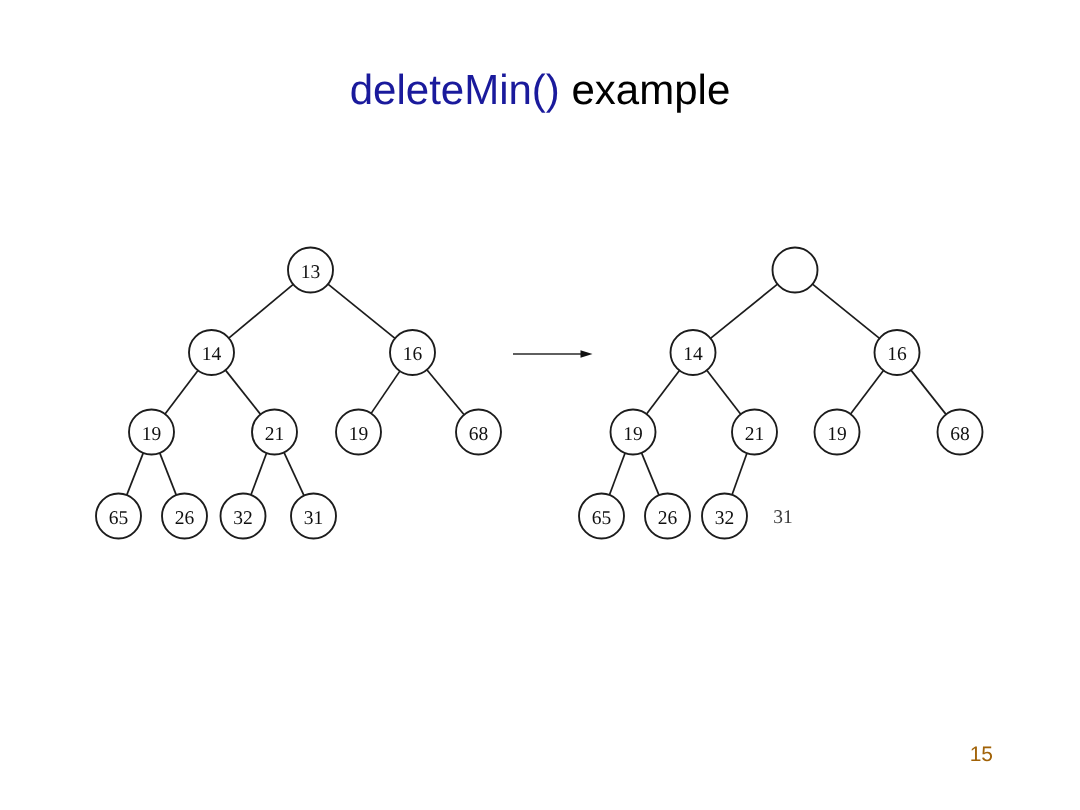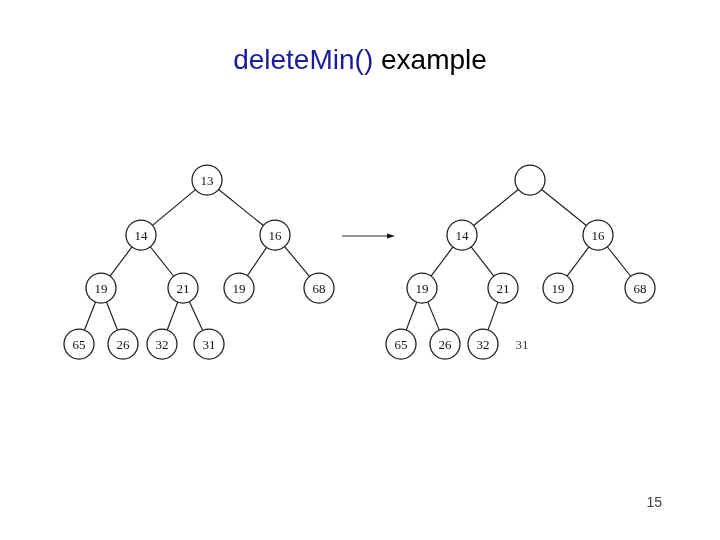--- a/index.html
+++ b/index.html
@@ -76,21 +76,21 @@
   .arrow-head {
     fill: #121212;
   }
   
   #page-number {
     position: absolute;
     right: 58px;
     top: 494px;
     font-family: "Liberation Sans", sans-serif;
     font-size: 14px;
-    color: #404040;
+    color: #a16207;
     text-align: left;
   }
 </style>
 </head>
 <body>
 
 <div id="slide">
 
   <div id="slide-title">
     <span class="title-code">deleteMin()</span><span class="title-plain"> example</span>

